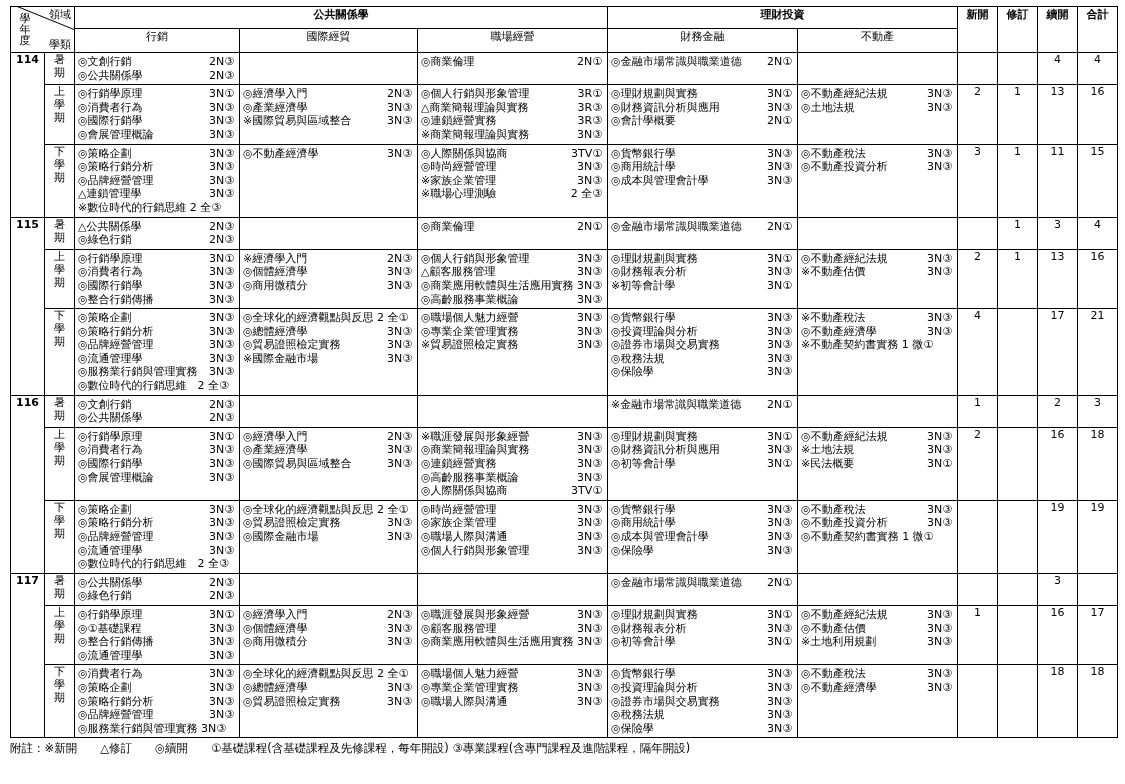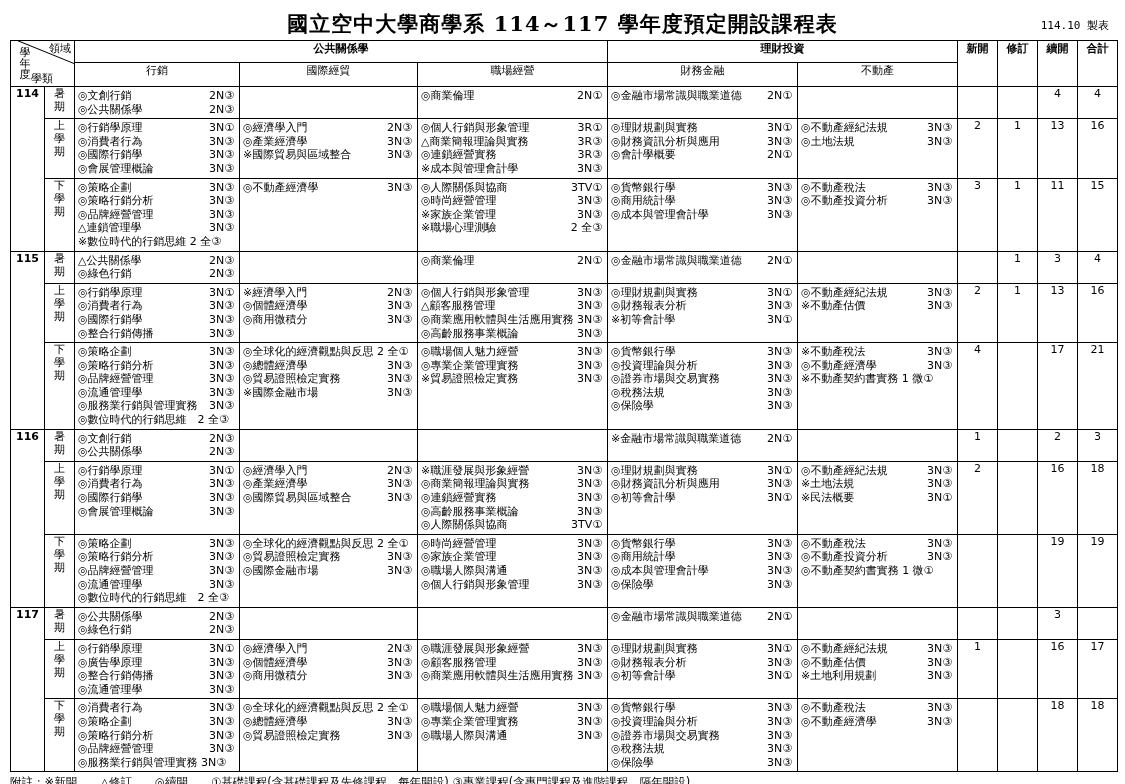--- a/index.html
+++ b/index.html
@@ -70,21 +70,21 @@
   .corner .lbl-dom {
     position: absolute;
     top: 2px;
     right: 3px;
     line-height: 11px;
     text-align: center;
   }
   .corner .lbl-type {
     position: absolute;
     bottom: 2px;
-    right: 21px;
+    right: 3px;
     line-height: 11px;
     text-align: center;
   }
   .corner .lbl-year {
     position: absolute;
     left: 5px;
     top: 6px;
     line-height: 11px;
     text-align: center;
     width: 18px;
@@ -145,24 +145,20 @@
     margin-top: 3px;
     font-size: 11.5px;
     line-height: 14px;
   }
 </style>
 </head>
 <body>
 
 <div class="page">
 
-  <div class="title-row">
-    <div class="main-title">國立空中大學商學系 114～117 學年度預定開設課程表</div>
-    <div class="print-date">114.10 製表</div>
-  </div>
 
   <table class="grid">
     <colgroup>
       <col style="width:34px">
       <col style="width:30px">
       <col style="width:165px">
       <col style="width:178px">
       <col style="width:190px">
       <col style="width:190px">
       <col style="width:160px">
@@ -240,21 +236,21 @@
               <li><span>◎經濟學入門</span><span class="cr">2N③</span></li>
               <li><span>◎產業經濟學</span><span class="cr">3N③</span></li>
               <li><span>※國際貿易與區域整合</span><span class="cr">3N③</span></li>
             </ul>
           </td>
           <td>
             <ul class="courses">
               <li><span>◎個人行銷與形象管理</span><span class="cr">3R①</span></li>
               <li><span>△商業簡報理論與實務</span><span class="cr">3R③</span></li>
               <li><span>◎連鎖經營實務</span><span class="cr">3R③</span></li>
-              <li><span>※成本與管理會計學</span><span class="cr">3N③</span></li>
+              <li><span>※商業簡報理論與實務</span><span class="cr">3N③</span></li>
             </ul>
           </td>
           <td>
             <ul class="courses">
               <li><span>◎理財規劃與實務</span><span class="cr">3N①</span></li>
               <li><span>◎財務資訊分析與應用</span><span class="cr">3N③</span></li>
               <li><span>◎會計學概要</span><span class="cr">2N①</span></li>
             </ul>
           </td>
           <td>
@@ -576,21 +572,21 @@
           <td class="num-cell"></td>
           <td class="num-cell"></td>
           <td class="num-cell">3</td>
           <td class="num-cell"></td>
         </tr>
         <tr>
           <td class="sem-cell">上<br>學<br>期</td>
           <td>
             <ul class="courses">
               <li><span>◎行銷學原理</span><span class="cr">3N①</span></li>
-              <li><span>◎廣告學原理</span><span class="cr">3N③</span></li>
+              <li><span>◎①基礎課程</span><span class="cr">3N③</span></li>
               <li><span>◎整合行銷傳播</span><span class="cr">3N③</span></li>
               <li><span>◎流通管理學</span><span class="cr">3N③</span></li>
             </ul>
           </td>
           <td>
             <ul class="courses">
               <li><span>◎經濟學入門</span><span class="cr">2N③</span></li>
               <li><span>◎個體經濟學</span><span class="cr">3N③</span></li>
               <li><span>◎商用微積分</span><span class="cr">3N③</span></li>
             </ul>

